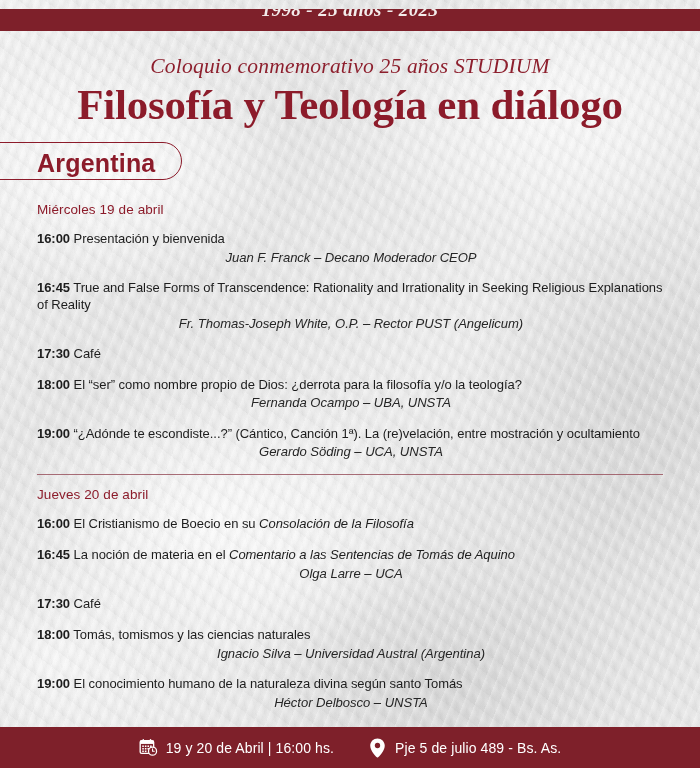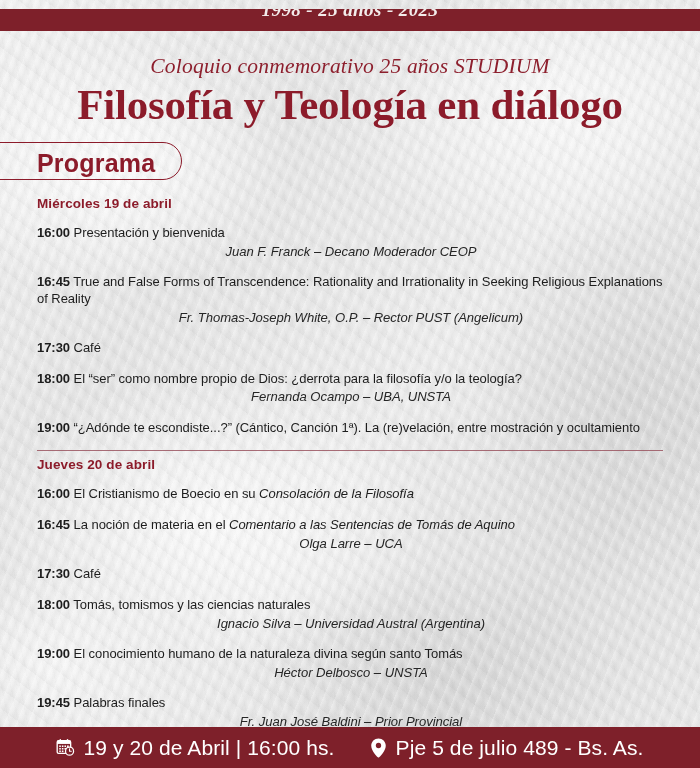--- a/index.html
+++ b/index.html
@@ -123,23 +123,23 @@
   .program {
     position: absolute;
     top: 190px;
     left: 37px;
     width: 628px;
     z-index: 3;
   }
   .day-title {
     color: #8c1b2a;
     font-size: 13.5px;
-    font-weight: 700;
+    font-weight: 400;
     letter-spacing: .1px;
-    margin: 6px 0 14px 0;
+    margin: 12px 0 14px 0;
   }
   .day-block + .day-divider {
     margin: 14px 0 0 0;
   }
   .day-divider {
     height: 1px;
     background: #9a5560;
     opacity: .85;
     width: 626px;
     margin: 16px 0 14px 0;
@@ -181,21 +181,21 @@
     display: flex;
     align-items: center;
     justify-content: center;
     gap: 34px;
   }
   .footer-item {
     display: flex;
     align-items: center;
     gap: 8px;
     color: #ffffff;
-    font-size: 21px;
+    font-size: 14px;
     letter-spacing: .1px;
     white-space: nowrap;
   }
   .footer-icon {
     display: inline-flex;
     align-items: center;
     justify-content: center;
     width: 19px;
     height: 19px;
     flex: 0 0 auto;
@@ -210,21 +210,21 @@
   <div class="top-banner">
     <div class="top-banner-text">1998 - 25 años - 2023</div>
   </div>
 
   <div class="header">
     <div class="subtitle">Coloquio conmemorativo 25 años STUDIUM</div>
     <div class="maintitle">Filosofía y Teología en diálogo</div>
   </div>
 
   <div class="programa-pill"></div>
-  <div class="programa-label">Programa</div>
+  <div class="programa-label">Argentina</div>
 
   <div class="program">
 
     <div class="day-block">
       <div class="day-title">Miércoles 19 de abril</div>
 
       <div class="entry">
         <div class="entry-line">
           <span class="entry-time">16:00</span>
           <span class="entry-title">Presentación y bienvenida</span>
@@ -253,20 +253,21 @@
           <span class="entry-title">El “ser” como nombre propio de Dios: ¿derrota para la filosofía y/o la teología?</span>
         </div>
         <div class="entry-speaker">Fernanda Ocampo – UBA, UNSTA</div>
       </div>
 
       <div class="entry">
         <div class="entry-line">
           <span class="entry-time">19:00</span>
           <span class="entry-title">“¿Adónde te escondiste...?” (Cántico, Canción 1ª). La (re)velación, entre mostración y ocultamiento</span>
         </div>
+        <div class="entry-speaker">Gerardo Söding – UCA, UNSTA</div>
       </div>
     </div>
 
     <div class="day-divider"></div>
 
     <div class="day-block">
       <div class="day-title">Jueves 20 de abril</div>
 
       <div class="entry">
         <div class="entry-line">

